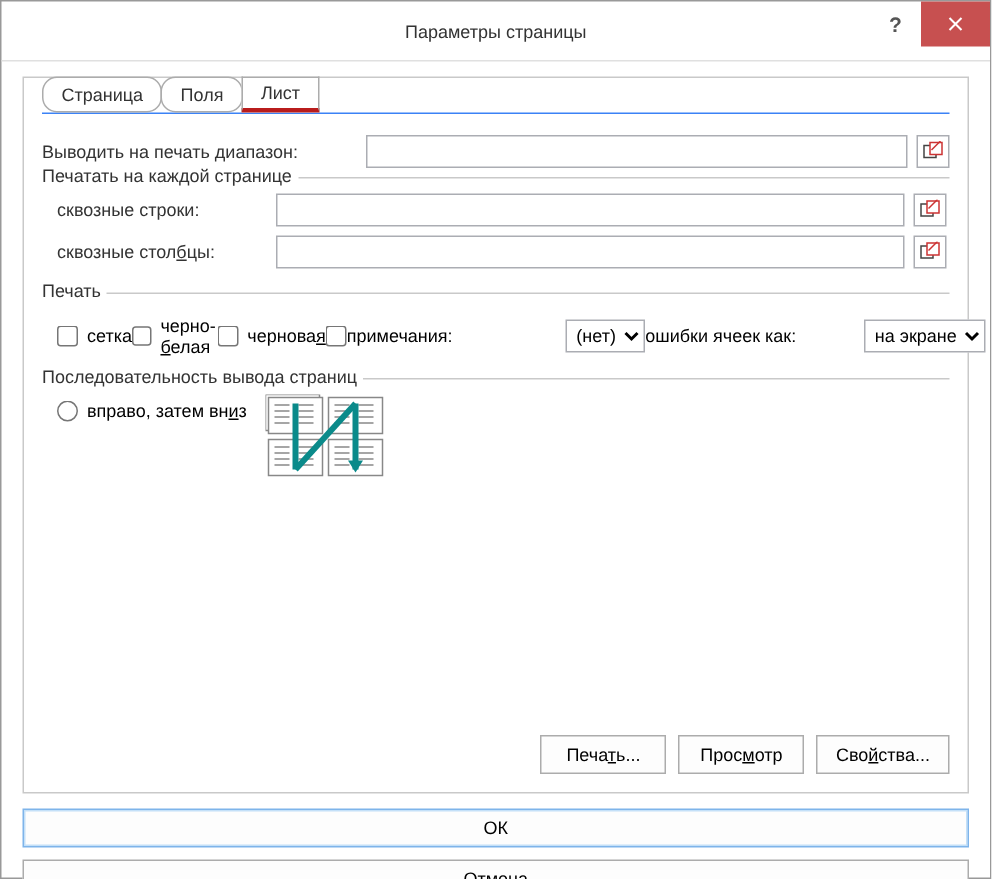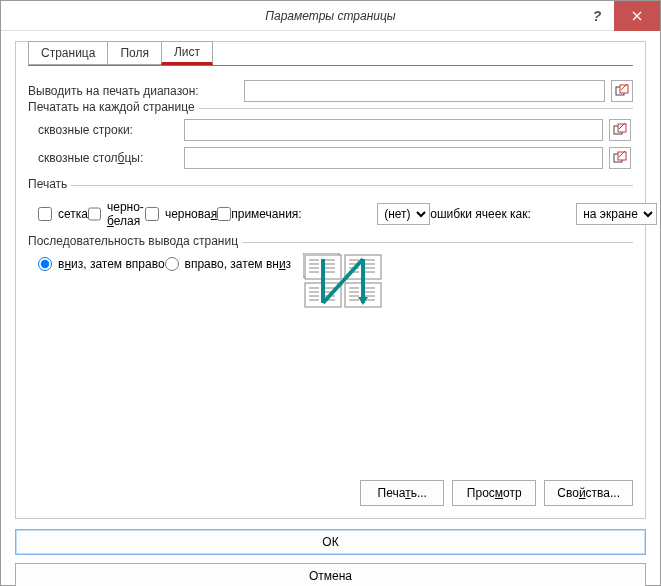--- a/index.html
+++ b/index.html
@@ -1,28 +1,28 @@
 <!DOCTYPE html>
 <html><head>
 <meta charset="utf-8">
 <style>
   * { box-sizing: border-box; font-family: "Segoe UI", Tahoma, sans-serif; font-size: 12px; }
   body { margin: 0; background: #fff; }
   .window { width: 661px; height: 586px; border: 1px solid #999; position: relative; background: #fff; }
-  .titlebar { height: 30px; display: flex; align-items: center; justify-content: center; position: relative; border-bottom: 1px solid #e0e0e0; font-style: italic; }
+  .titlebar { height: 40px; display: flex; align-items: center; justify-content: center; position: relative; border-bottom: 1px solid #e0e0e0; }
   .titlebar .title { font-size: 12px; color: #333; }
   .titlebar .controls { position: absolute; right: 0; top: 0; height: 30px; display: flex; }
   .titlebar .help { width: 34px; height: 30px; display: flex; align-items: center; justify-content: center; font-weight: bold; color: #555; font-size: 14px; cursor: default;}
   .titlebar .close { width: 46px; height: 30px; background: #c75050; display: flex; align-items: center; justify-content: center; color: #fff; font-size: 16px; cursor: default;}
   .client { padding: 10px 14px 14px 14px; }
   .inner { border: 1px solid #c9c9c9; padding: 8px 12px 12px 12px; position: relative; height: 478px;}
   .tabs { display: flex; gap: 0; margin-top: -8px; position: relative; top: -1px;}
   .tab { border: 1px solid #acacac; border-bottom: 1px solid #acacac; padding: 4px 12px; background: #fff; color: #333; position: relative; margin-right:-1px; height:24px; display:flex; align-items:center; font-size:12px;}
   .tab.active { border-bottom: 3px solid #b91c1c; z-index:2;}
-  .tab:not(.active) { cursor:default;}
+  .tab:not(.active) { cursor:default;border-radius:10px;}
   .tabbody { border-top: 1px solid #3b82f6; margin-top:-1px; padding-top:14px;}
   .row { display: flex; align-items: center; margin-bottom: 6px; gap: 6px;}
   .lbl { color: #333; }
   input[type=text] { border: 1px solid #abadb3; height: 22px; padding: 2px 4px; background: #fff;}
   .refbtn { width: 22px; height: 22px; border: 1px solid #abadb3; background: #fff; display:flex; align-items:center; justify-content:center; cursor:default;}
   .fieldset { border: none; border-top: 1px solid #c9c9c9; padding: 10px 2px 4px 10px; margin: 6px 0 2px 0; position: relative;}
   .fieldset > .legend { position: absolute; top: -9px; left: 0px; background: #fff; padding: 0 4px 0 0; color: #333;}
   .checkrow { display: flex; align-items: center; gap: 6px; margin: 4px 0; }
   input[type=checkbox]{ width:14px; height:14px; margin:0;}
   input[type=radio]{ width:14px; height:14px; margin:0;}
@@ -145,24 +145,20 @@
               </div>
             </div>
           </div>
         </div>
 
         <div class="fieldset">
           <span class="legend">Последовательность вывода страниц</span>
           <div class="flex" style="align-items:flex-start; gap:12px">
             <div class="col">
               <label class="checkrow radiolbl">
-                <input type="radio" name="ord" checked="" style="">
-                <span><span>в</span><u>н</u><span>из, затем вправо</span></span>
-              </label>
-              <label class="checkrow radiolbl">
                 <input type="radio" name="ord" style="">
                 <span><span>вправо, затем вн</span><u>и</u><span>з</span></span>
               </label>
             </div>
             <div class="ordericon">
               <svg width="82" height="58" viewBox="0 0 82 58">
                 <g id="pg">
                  <rect x="0" y="0" width="36" height="24" fill="#fff" stroke="#888"></rect>
                  <line x1="4" y1="5" x2="14" y2="5" stroke="#888"></line>
                     <line x1="4" y1="9" x2="14" y2="9" stroke="#888"></line>

